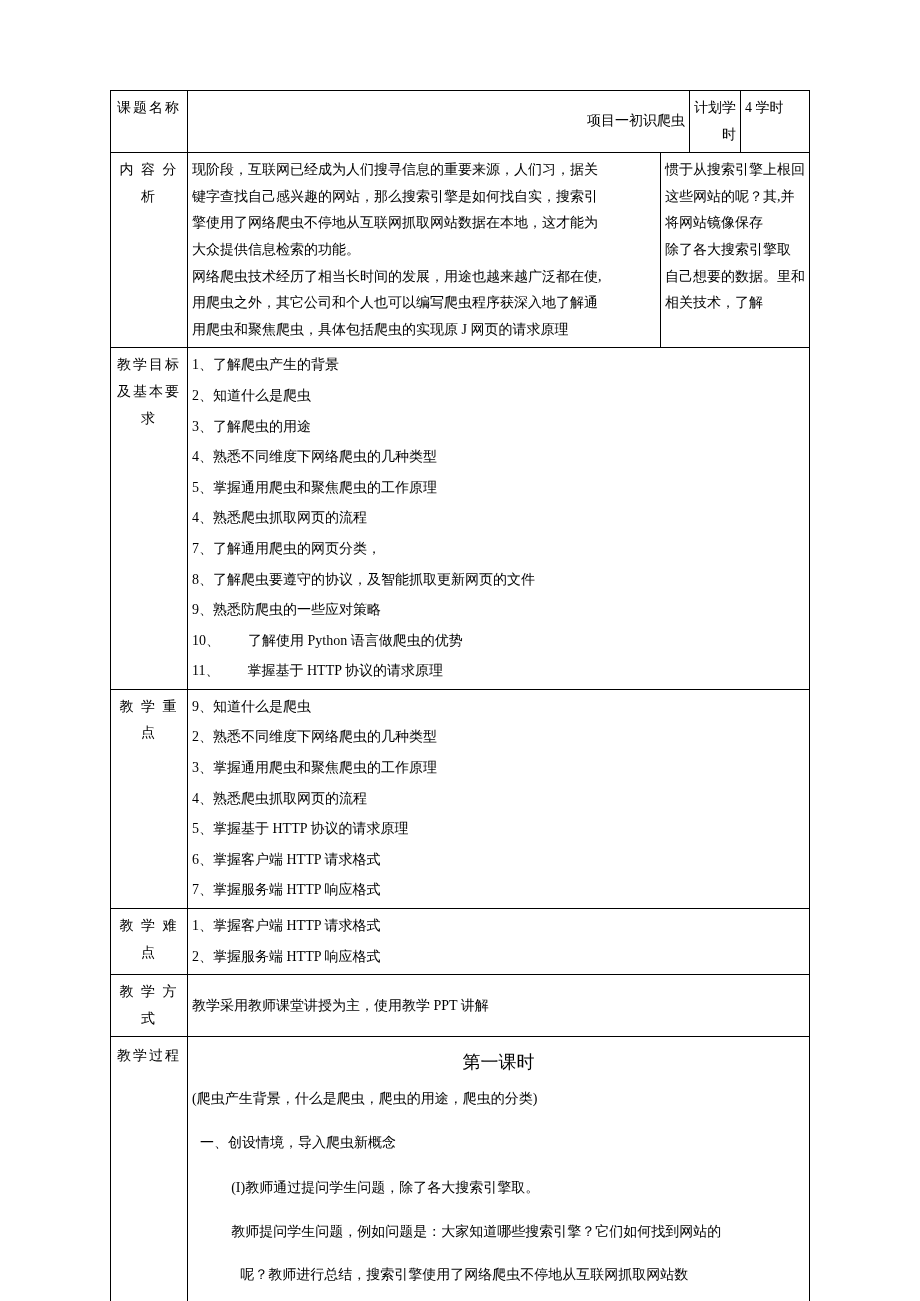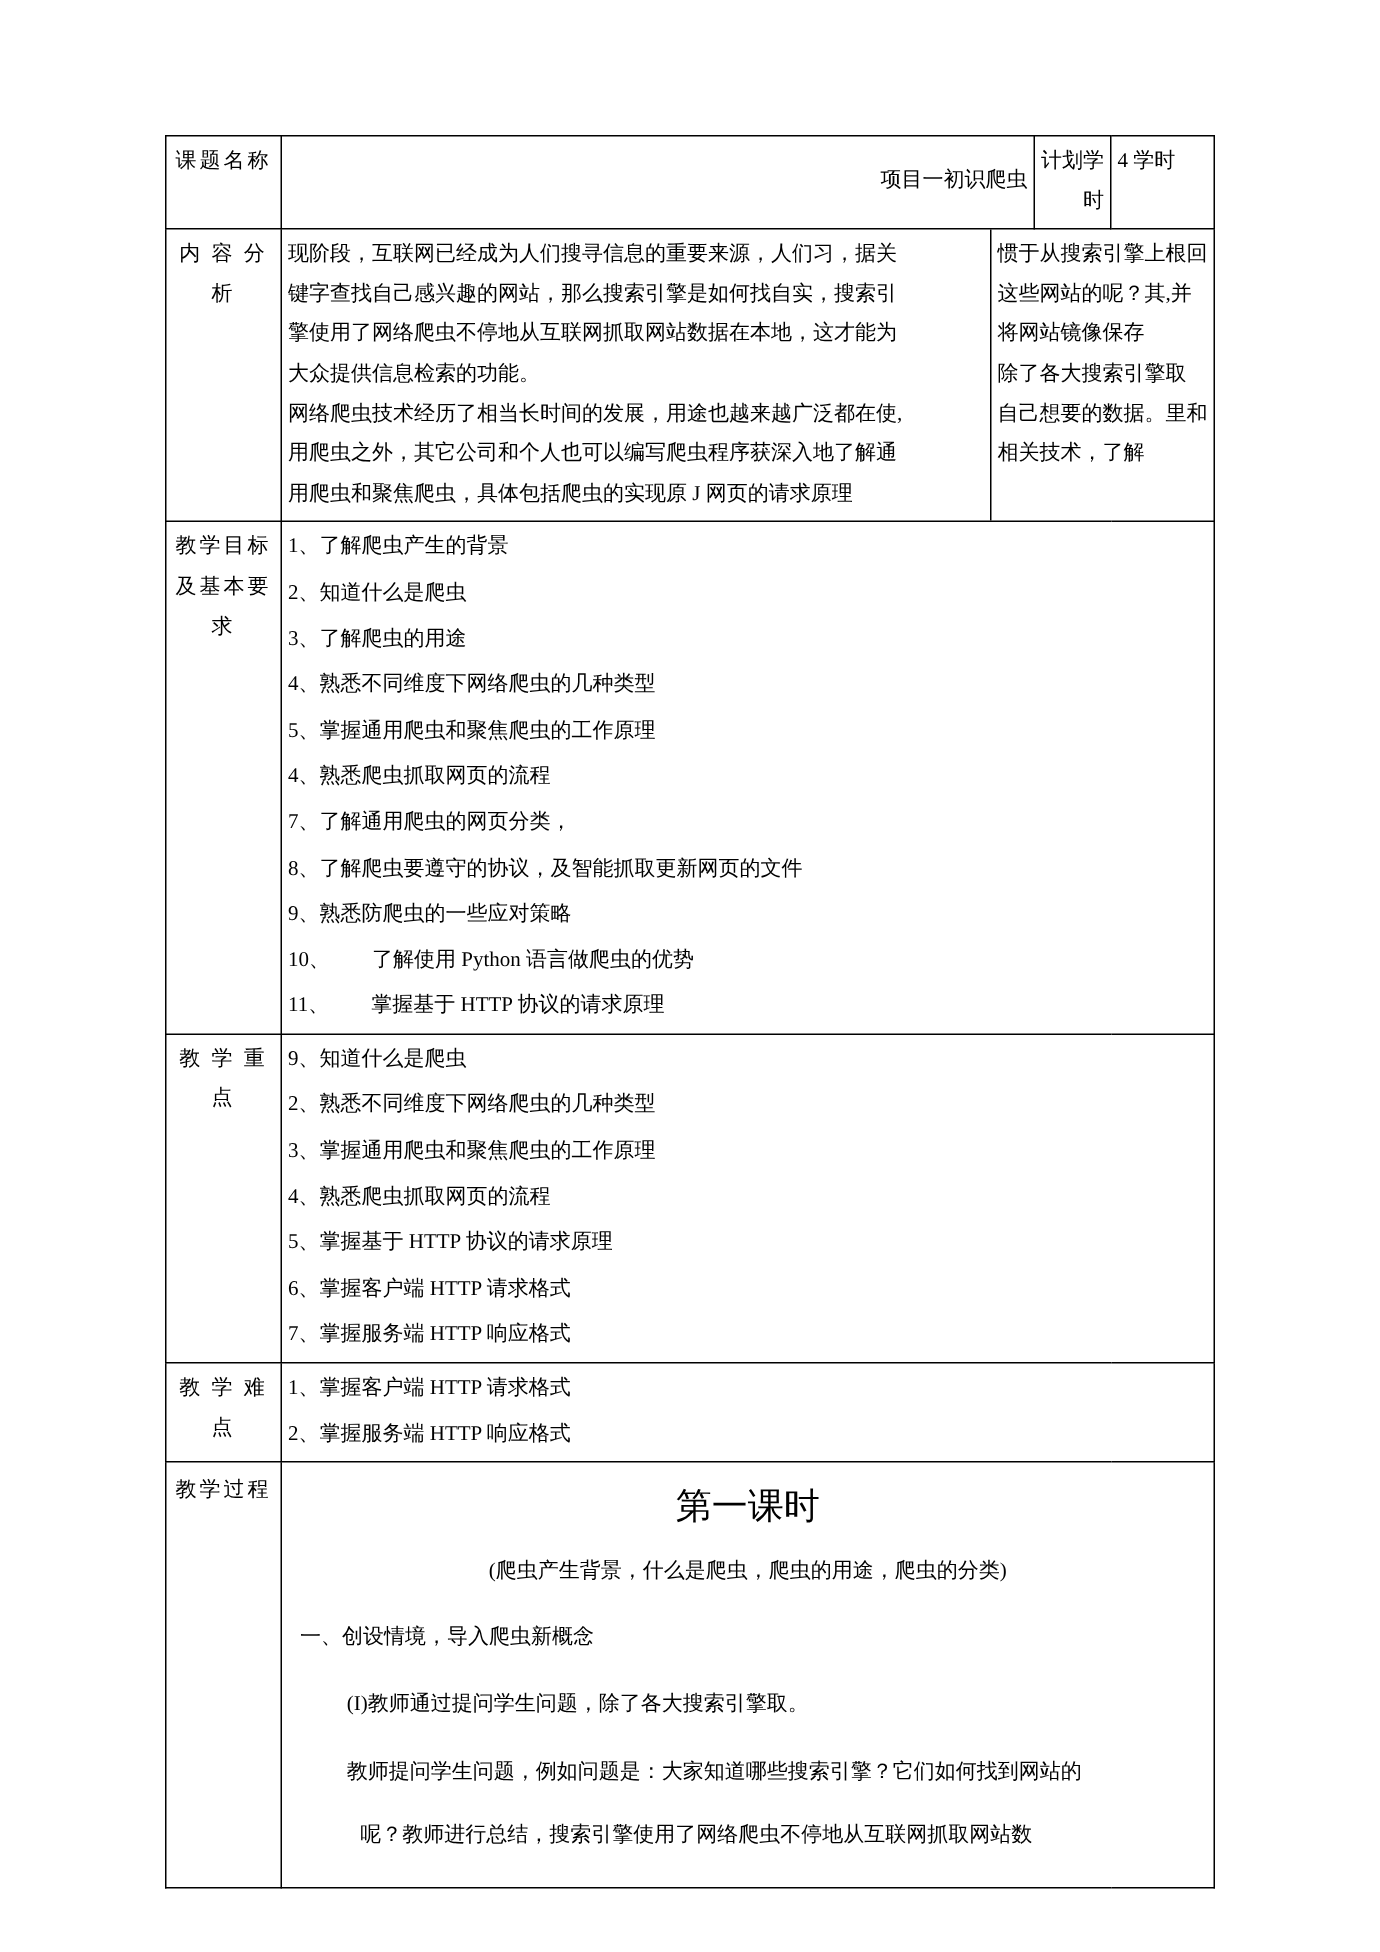--- a/index.html
+++ b/index.html
@@ -49,26 +49,26 @@
   .ca-wrap { display: flex; }
   .ca-left { flex: 1; padding-right: 2px; border-right: 1px solid #000; }
   .side-col {
     width: 140px;
     border-left: 1px solid #000;
     padding-left: 4px;
   }
   .list p { margin: 0 0 4px 0; }
   .lesson-title {
     text-align: center;
-    font-size: 24px;
+    font-size: 18px;
     font-family: "SimSun","宋体",serif;
     margin: 4px 0 6px 0;
   }
   .lesson-sub {
-    text-align: center;
+    text-align: left;
     margin: 0 0 18px 0;
   }
   .section-h {
     margin: 0 0 18px 8px;
   }
   .para {
     margin: 0 0 18px 0;
     text-indent: 2.8em;
   }
   .para2 {
@@ -153,20 +153,24 @@
     <tr>
       <td class="label-cell">教 学 难点</td>
       <td colspan="3">
         <div class="list">
           <p>1、掌握客户端 HTTP 请求格式</p>
           <p style="margin-bottom:0;">2、掌握服务端 HTTP 响应格式</p>
         </div>
       </td>
     </tr>
 
+    <tr>
+      <td class="label-cell">教 学 方式</td>
+      <td colspan="3" style="vertical-align:middle;">教学采用教师课堂讲授为主，使用教学 PPT 讲解</td>
+    </tr>
 
     <tr>
       <td class="label-cell" style="vertical-align:top; padding-top:6px;">教学过程</td>
       <td colspan="3" style="border-bottom:1px solid #000;">
         <div class="lesson-title">第一课时</div>
         <div class="lesson-sub">(爬虫产生背景，什么是爬虫，爬虫的用途，爬虫的分类)</div>
         <div class="section-h">一、创设情境，导入爬虫新概念</div>
         <p class="para">(I)教师通过提问学生问题，除了各大搜索引擎取。</p>
         <p class="para" style="margin-bottom:6px;">教师提问学生问题，例如问题是：大家知道哪些搜索引擎？它们如何找到网站的</p>
         <p class="para2">呢？教师进行总结，搜索引擎使用了网络爬虫不停地从互联网抓取网站数</p>

